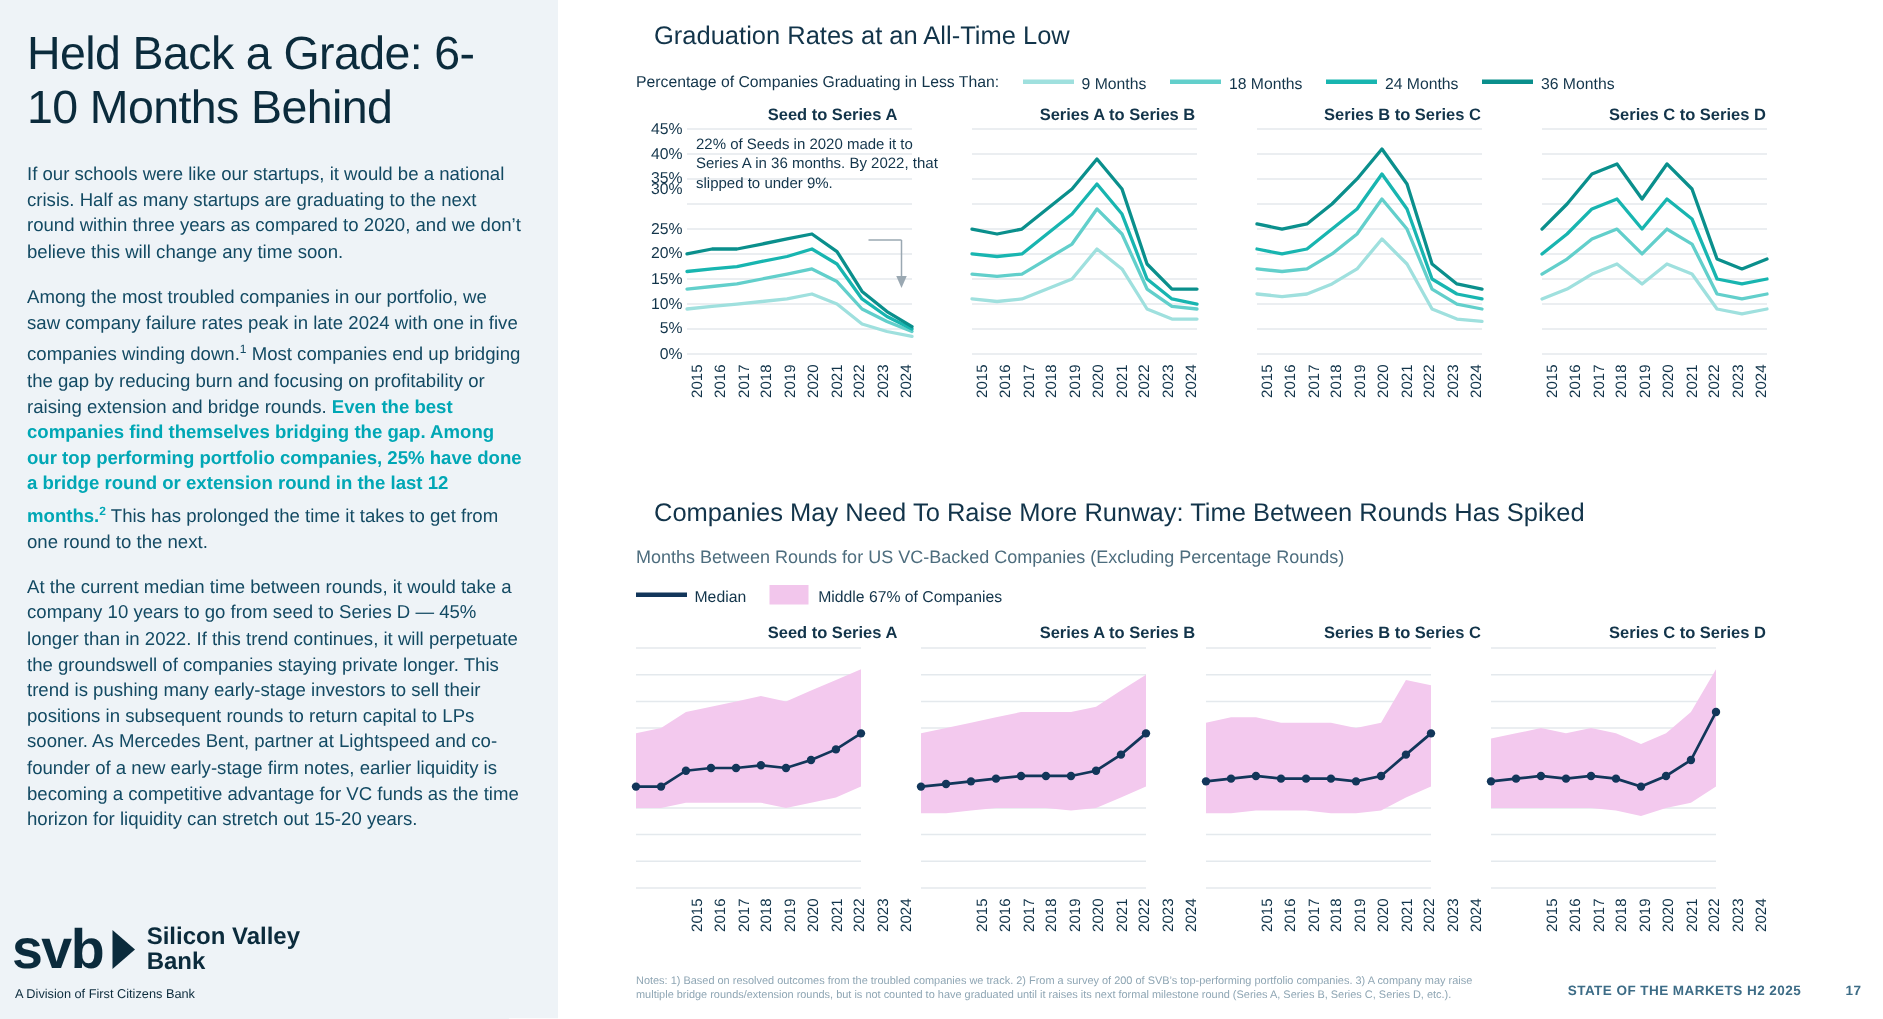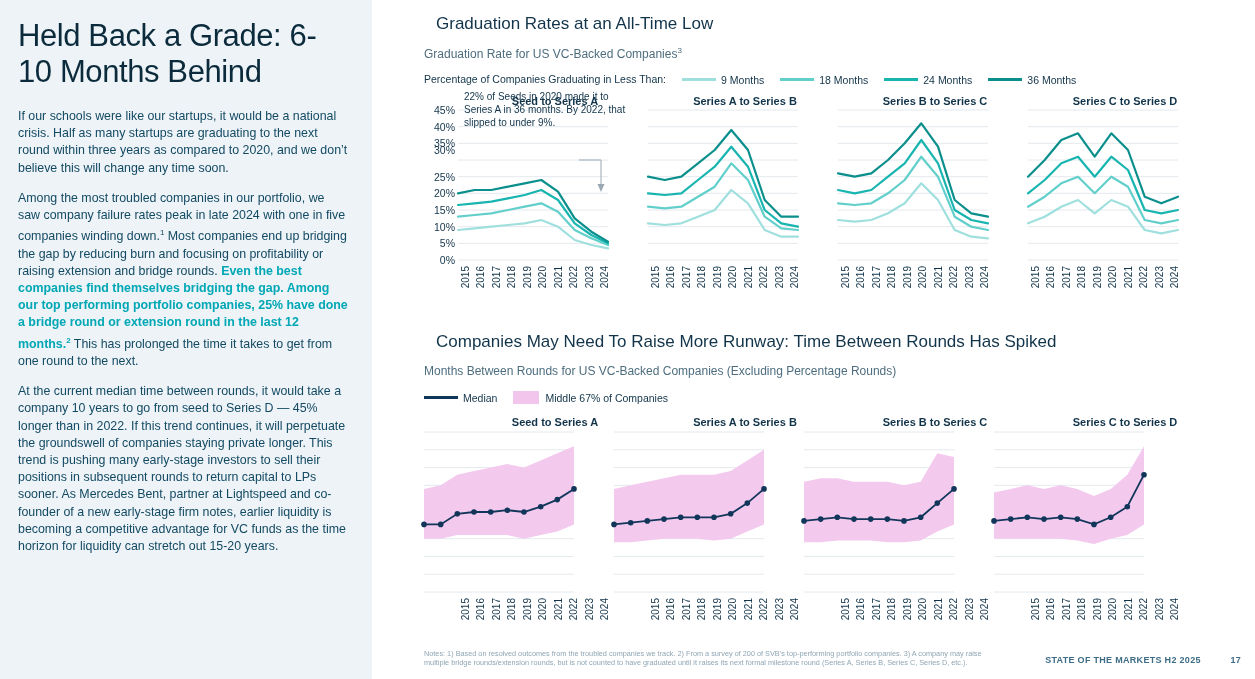--- a/index.html
+++ b/index.html
@@ -57,27 +57,37 @@
 
 <div class="left">
   <h1 class="headline">Held Back a Grade: 6-10 Months Behind</h1>
 
   <p class="body-copy">If our schools were like our startups, it would be a national crisis. Half as many startups are graduating to the next round within three years as compared to 2020, and we don’t believe this will change any time soon.</p>
 
   <p class="body-copy"><span>Among the most troubled companies in our portfolio, we saw company failure rates peak in late 2024 with one in five companies winding down.</span><span class="sup">1</span><span> Most companies end up bridging the gap by reducing burn and focusing on profitability or raising extension and bridge rounds. </span><span class="accent">Even the best companies find themselves bridging the gap. Among our top performing portfolio companies, 25% have done a bridge round or extension round in the last 12 months.</span><span class="sup accent">2</span><span> This has prolonged the time it takes to get from one round to the next.</span></p>
 
   <p class="body-copy">At the current median time between rounds, it would take a company 10 years to go from seed to Series D — 45% longer than in 2022. If this trend continues, it will perpetuate the groundswell of companies staying private longer. This trend is pushing many early-stage investors to sell their positions in subsequent rounds to return capital to LPs sooner. As Mercedes Bent, partner at Lightspeed and co-founder of a new early-stage firm notes, earlier liquidity is becoming a competitive advantage for VC funds as the time horizon for liquidity can stretch out 15-20 years.</p>
 
+  <div class="logo-wrap">
+    <div class="logo-row">
+      <span class="svb-word">svb</span>
+      <span class="svb-arrow"></span>
+      <span>
+        <div class="svb-name">Silicon Valley</div>
+        <div class="svb-name">Bank</div>
+      </span>
+    </div>
+    <div class="svb-sub">A Division of First Citizens Bank</div>
+  </div>
 </div>
 
 <div class="right">
 
   <div style="position:absolute; left:52px; top:2px; width:820px;">
     <h2 class="sec-title">Graduation Rates at an All-Time Low</h2>
-    <p class="sec-sub"><span>Graduation Rate for US VC-Backed Companies</span><span class="sup">3</span></p>
 
     <div class="legend" style="margin-top:9px;">
       <span class="legend-note">Percentage of Companies Graduating in Less Than:</span>
       <span><i class="swatch-line" style="background:#9fe0de"></i><span class="lab">9 Months</span></span>
       <span><i class="swatch-line" style="background:#62cfcb"></i><span class="lab">18 Months</span></span>
       <span><i class="swatch-line" style="background:#18b5b0"></i><span class="lab">24 Months</span></span>
       <span><i class="swatch-line" style="background:#0a8f8c"></i><span class="lab">36 Months</span></span>
     </div>
 
     <div style="display:flex; margin-top:7px;">

